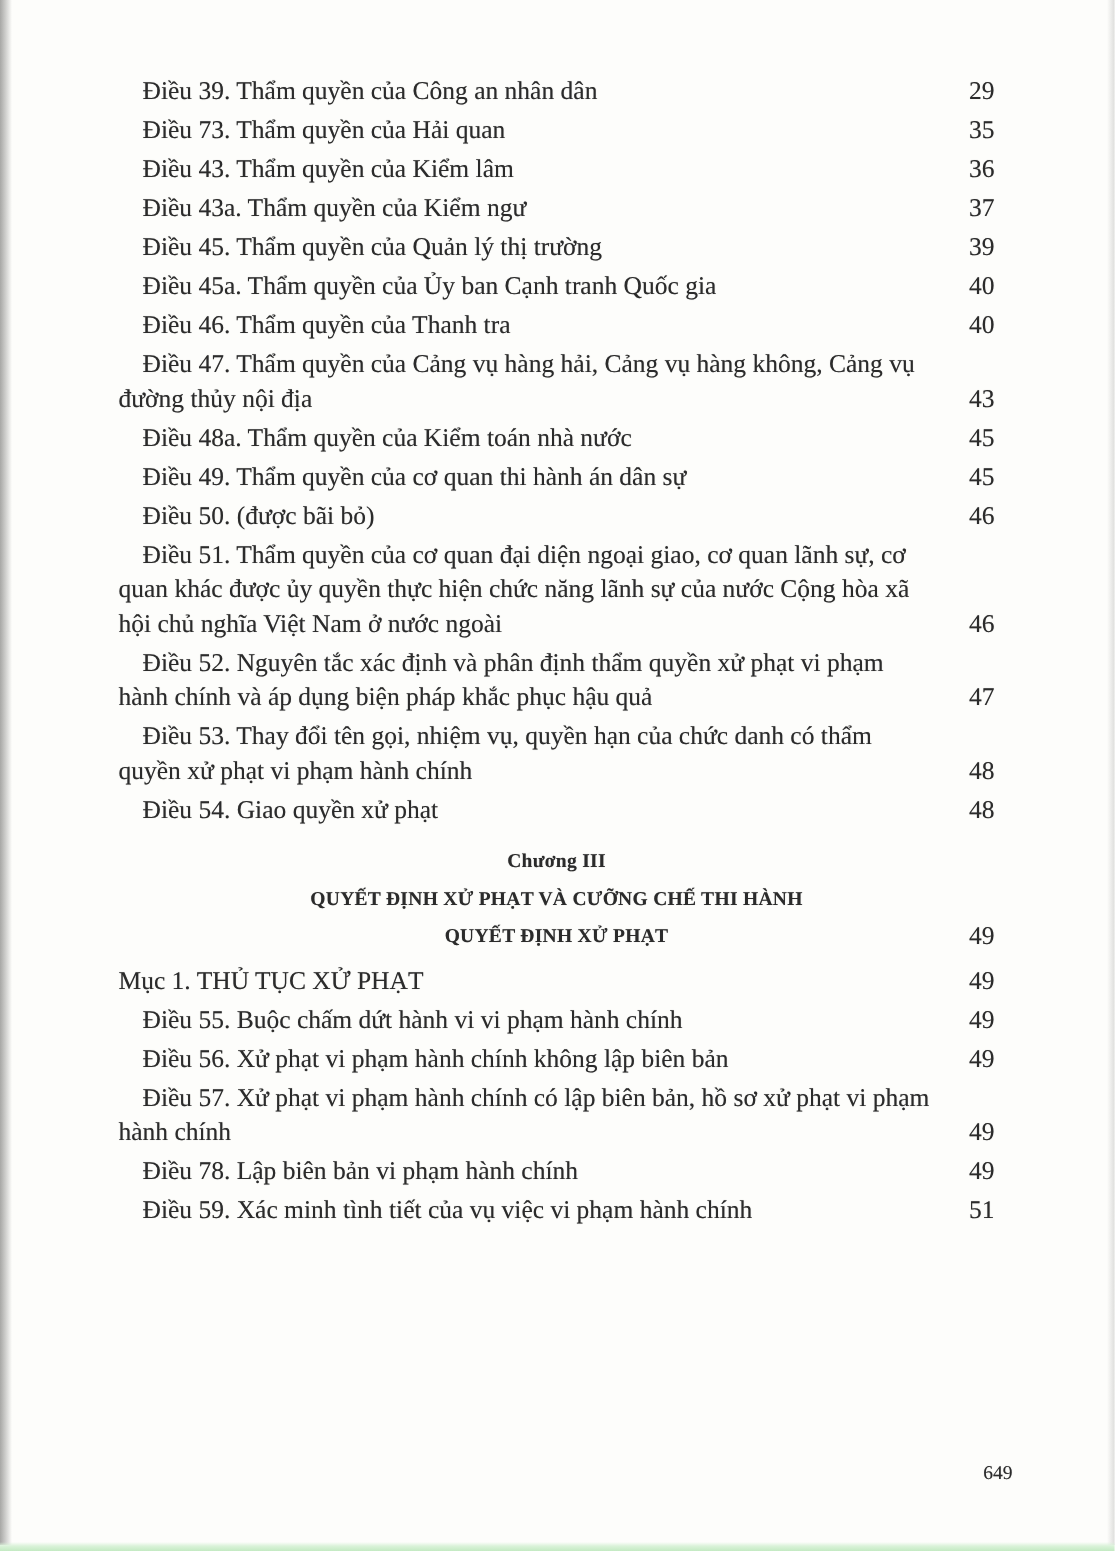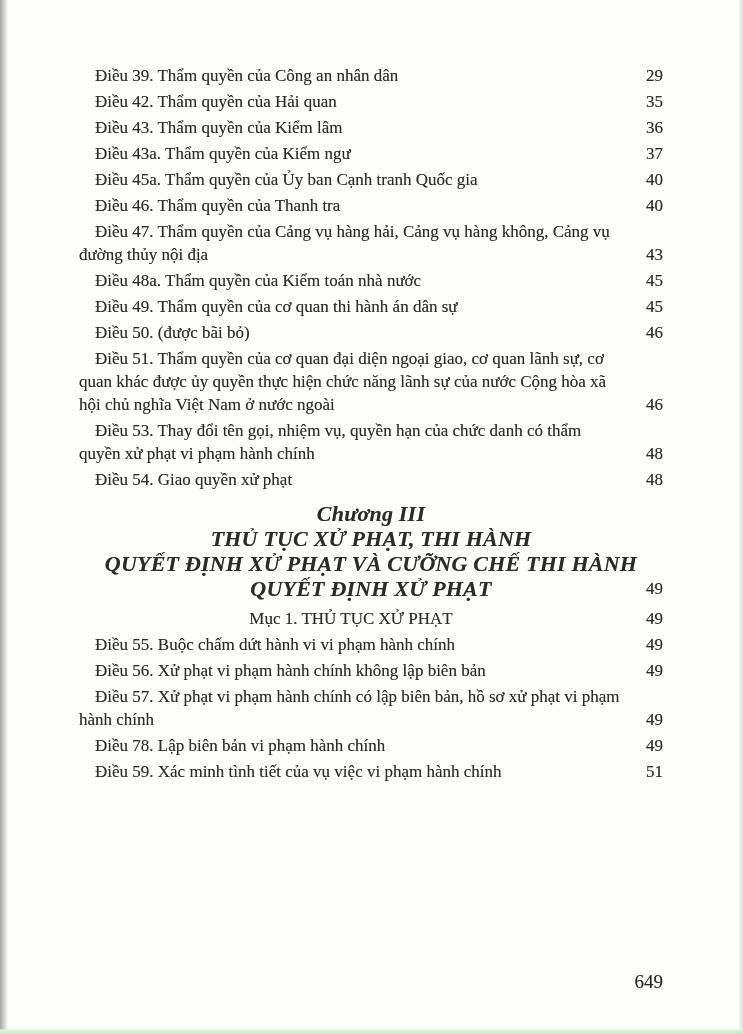--- a/index.html
+++ b/index.html
@@ -13,73 +13,71 @@
     overflow: hidden;
     background: #fdfdfb;
     font-family: "Liberation Serif", "DejaVu Serif", serif;
     color: #2b2b2b;
     text-shadow: 0 0 0.5px rgba(43,43,43,0.45);
   }
   .content {
     position: absolute;
     left: 79px;
     right: 80px;
-    top: 64px;
+    top: 49px;
   }
   .row {
     display: flex;
     align-items: flex-end;
     margin: 0 0 3px 0;
   }
   .row .t {
     flex: 1 1 auto;
     margin: 0;
     font-size: 17px;
     line-height: 23px;
     text-indent: 16px;
     padding-right: 16px;
   }
   .row.section .t {
     text-indent: 0;
-    text-align: center;
   }
   .row .n, .footer {
     flex: 0 0 auto;
     font-size: 17px;
     line-height: 23px;
     min-width: 24px;
     text-align: right;
     white-space: nowrap;
   }
   .chapter {
     position: relative;
     text-align: center;
     margin: 10px 0 6px 0;
   }
   .chapter .kicker,
   .chapter .ch-line {
     font-weight: bold;
-    font-size: 22px;
+    font-size: 13px;
     line-height: 25px;
     letter-spacing: 0.2px;
-    font-style: italic;
   }
   .chapter .ch-n {
     position: absolute;
     right: 0;
     bottom: 0;
     font-weight: normal;
     font-size: 17px;
     line-height: 25px;
   }
   .footer {
     position: absolute;
-    right: 80px;
+    right: 68px;
     top: 970px;
-    font-size: 19px;
+    font-size: 13px;
   }
   
   .edge-left {
     position: absolute;
     left: 0; top: 0; bottom: 4px;
     width: 8px;
     background: linear-gradient(90deg, #a7a7a5 0%, #c9c9c7 40%, rgba(253,253,251,0) 100%);
   }
   .edge-right {
     position: absolute;
@@ -96,30 +94,34 @@
 </style>
 </head>
 <body>
 
 <div class="content" id="toc">
     <div class="row entry">
       <p class="t">Điều 39. Thẩm quyền của Công an nhân dân</p>
       <span class="n">29</span>
     </div>
     <div class="row entry">
-      <p class="t">Điều 42. Thẩm quyền của Hải quan</p>
+      <p class="t">Điều 73. Thẩm quyền của Hải quan</p>
       <span class="n">35</span>
     </div>
     <div class="row entry">
       <p class="t">Điều 43. Thẩm quyền của Kiểm lâm</p>
       <span class="n">36</span>
     </div>
     <div class="row entry">
       <p class="t">Điều 43a. Thẩm quyền của Kiểm ngư</p>
       <span class="n">37</span>
+    </div>
+    <div class="row entry">
+      <p class="t">Điều 45. Thẩm quyền của Quản lý thị trường</p>
+      <span class="n">39</span>
     </div>
     <div class="row entry">
       <p class="t">Điều 45a. Thẩm quyền của Ủy ban Cạnh tranh Quốc gia</p>
       <span class="n">40</span>
     </div>
     <div class="row entry">
       <p class="t">Điều 46. Thẩm quyền của Thanh tra</p>
       <span class="n">40</span>
     </div>
     <div class="row entry">
@@ -136,30 +138,33 @@
     </div>
     <div class="row entry">
       <p class="t">Điều 50. (được bãi bỏ)</p>
       <span class="n">46</span>
     </div>
     <div class="row entry">
       <p class="t">Điều 51. Thẩm quyền của cơ quan đại diện ngoại giao, cơ quan lãnh sự, cơ quan khác được ủy quyền thực hiện chức năng lãnh sự của nước Cộng hòa xã hội chủ nghĩa Việt Nam ở nước ngoài</p>
       <span class="n">46</span>
     </div>
     <div class="row entry">
+      <p class="t">Điều 52. Nguyên tắc xác định và phân định thẩm quyền xử phạt vi phạm hành chính và áp dụng biện pháp khắc phục hậu quả</p>
+      <span class="n">47</span>
+    </div>
+    <div class="row entry">
       <p class="t">Điều 53. Thay đổi tên gọi, nhiệm vụ, quyền hạn của chức danh có thẩm quyền xử phạt vi phạm hành chính</p>
       <span class="n">48</span>
     </div>
     <div class="row entry">
       <p class="t">Điều 54. Giao quyền xử phạt</p>
       <span class="n">48</span>
     </div>
     <div class="chapter">
       <div class="kicker">Chương III</div>
-      <div class="ch-line">THỦ TỤC XỬ PHẠT, THI HÀNH</div>
       <div class="ch-line">QUYẾT ĐỊNH XỬ PHẠT VÀ CƯỠNG CHẾ THI HÀNH</div>
       <div class="ch-line">QUYẾT ĐỊNH XỬ PHẠT</div>
       <span class="ch-n">49</span>
     </div>
     <div class="row section">
       <p class="t">Mục 1. THỦ TỤC XỬ PHẠT</p>
       <span class="n">49</span>
     </div>
     <div class="row entry">
       <p class="t">Điều 55. Buộc chấm dứt hành vi vi phạm hành chính</p>

